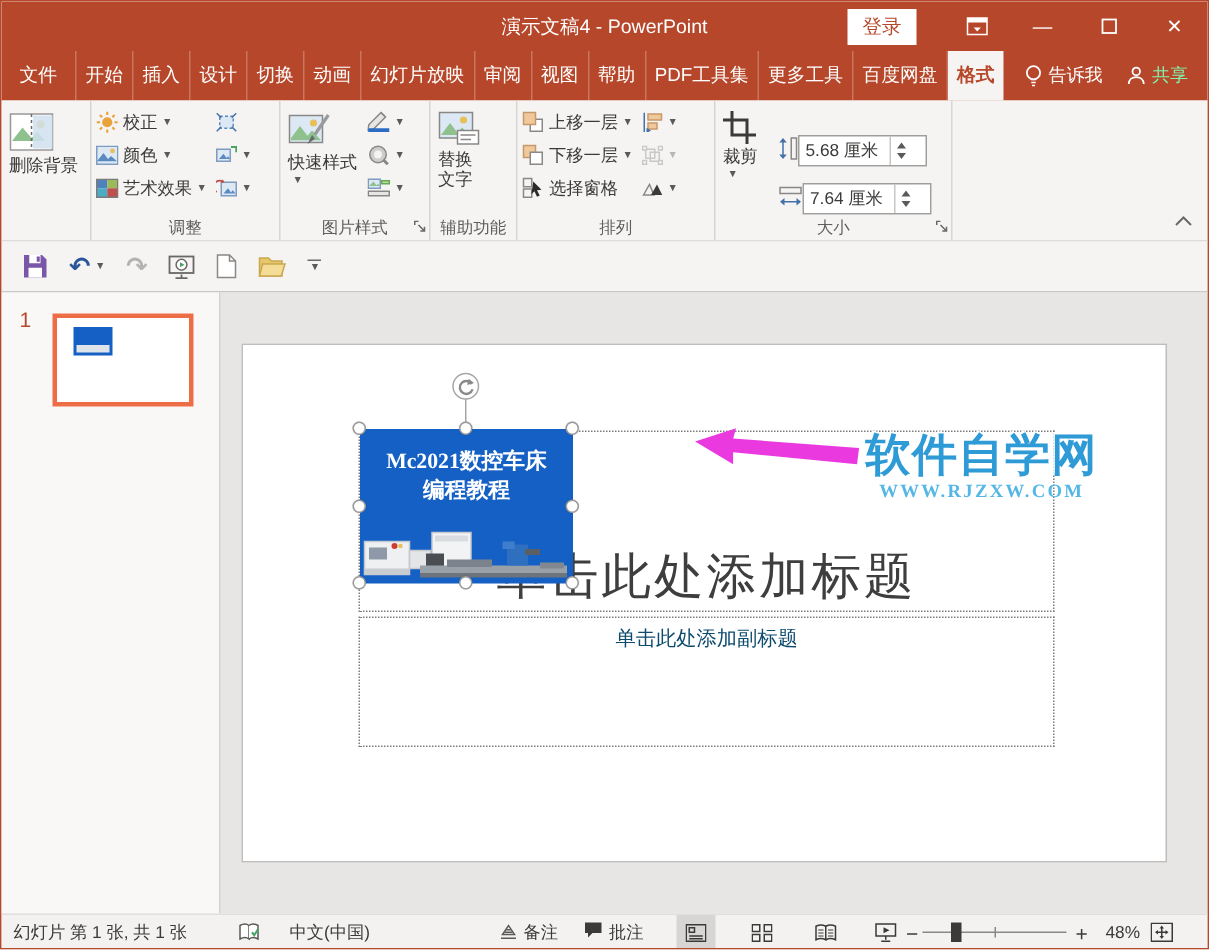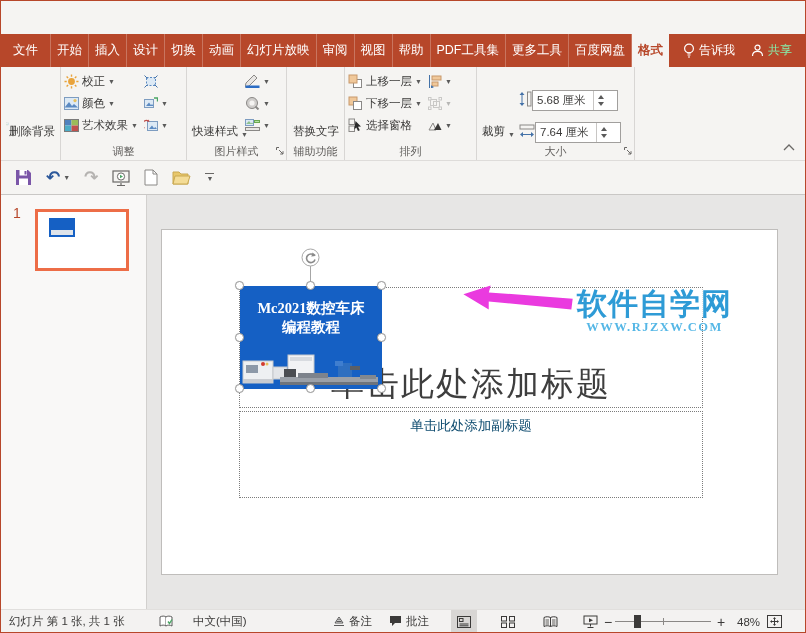--- a/index.html
+++ b/index.html
@@ -21,21 +21,21 @@
   .tab.active { background:#f5f4f2; color:#b7472a; border-right:none; font-weight:bold; }
   .tab-tell { color:#fff; display:flex; align-items:center; padding:0 8px; margin-left:6px; white-space:nowrap; }
   .tab-share { color:#86efac; display:flex; align-items:center; padding:0 8px; margin-left:auto; margin-right:36px; white-space:nowrap; }
   .ticon { margin-right:4px; display:inline-flex; }
 
   
   .ribbon { position:absolute; left:0; top:66px; width:100%; height:94px; background:#f5f4f2; border-bottom:1px solid #dedcda; display:flex; }
   .rgroup { position:relative; height:100%; border-right:1px solid #d8d6d4; padding:3px 2px 16px 2px; }
   .rgroup-label { position:absolute; bottom:1px; left:0; right:0; text-align:center; font-size:11px; color:#605e5c; white-space:nowrap; }
   .launcher { position:absolute; bottom:2px; right:2px; }
-  .bigbtn { display:flex; align-items:flex-end; justify-content:flex-start; text-align:center; font-size:11.5px; color:#3b3a39; padding:4px 3px; height:72px; }
+  .bigbtn { display:flex; flex-direction:column; align-items:flex-start; justify-content:flex-start; text-align:center; font-size:11.5px; color:#3b3a39; padding:4px 3px; height:72px; }
   .bigbtn .blabel { line-height:13px; margin-top:3px; white-space:nowrap; }
   .rrow { display:flex; align-items:center; height:22px; font-size:11.5px; white-space:nowrap; }
   .rrow .ric { width:16px; display:inline-flex; justify-content:center; margin-right:3px; }
   .dd { font-size:7px; color:#5a5a5a; margin-left:3px; }
   .minibtn { display:flex; align-items:center; height:22px; padding:0 2px; }
   .grayed { opacity:.4; }
   .spinbox { display:flex; align-items:center; background:#fff; border:1px solid #a19f9d; width:86px; height:21px; font-size:11.5px; }
   .spinbox input { border:none; outline:none; width:60px; padding-left:4px; font-size:11.5px; font-family:inherit; color:#3b3a39; background:transparent; }
   .spinner { width:14px; height:100%; border-left:1px solid #c8c6c4; display:flex; flex-direction:column; align-items:center; justify-content:center; gap:3px; }
   .spinner i { width:0; height:0; border-left:3px solid transparent; border-right:3px solid transparent; }
@@ -86,20 +86,40 @@
   .zoom-track { position:absolute; top:11px; left:614px; width:96px; height:1px; background:#8a8886; }
   .zoom-tick { position:absolute; top:8px; left:662px; width:1px; height:7px; background:#8a8886; }
   .zoom-thumb { position:absolute; top:5px; left:633px; width:7px; height:13px; background:#3b3a39; }
   .zsign { font-size:14px; color:#3b3a39; }
 </style>
 </head>
 <body>
 
 <div class="app">
 
+  <div class="titlebar">
+    <div class="title">演示文稿4 - PowerPoint</div>
+    <div class="tb-right">
+      <span class="login-btn">登录</span>
+      <span class="winbtn">
+        <svg width="15" height="13" viewBox="0 0 15 13">
+            <rect x="1" y="1" width="13" height="11" fill="none" stroke="#fff"></rect>
+            <rect x="1" y="1" width="13" height="3" fill="#fff"></rect>
+            <path d="M7.5 10 l-2.4 -2.6 h4.8z" fill="#fff"></path>
+          </svg>
+      </span>
+      <span class="winbtn">—</span>
+      <span class="winbtn">
+        <svg width="11" height="11" viewBox="0 0 11 11">
+            <rect x="1" y="1" width="9" height="9" fill="none" stroke="#fff" stroke-width="1.2"></rect>
+          </svg>
+      </span>
+      <span class="winbtn">✕</span>
+    </div>
+  </div>
 
   <div class="tabrow">
     <span class="tab">文件</span>
     <span class="tab">开始</span>
     <span class="tab">插入</span>
     <span class="tab">设计</span>
     <span class="tab">切换</span>
     <span class="tab">动画</span>
     <span class="tab">幻灯片放映</span>
     <span class="tab">审阅</span>

